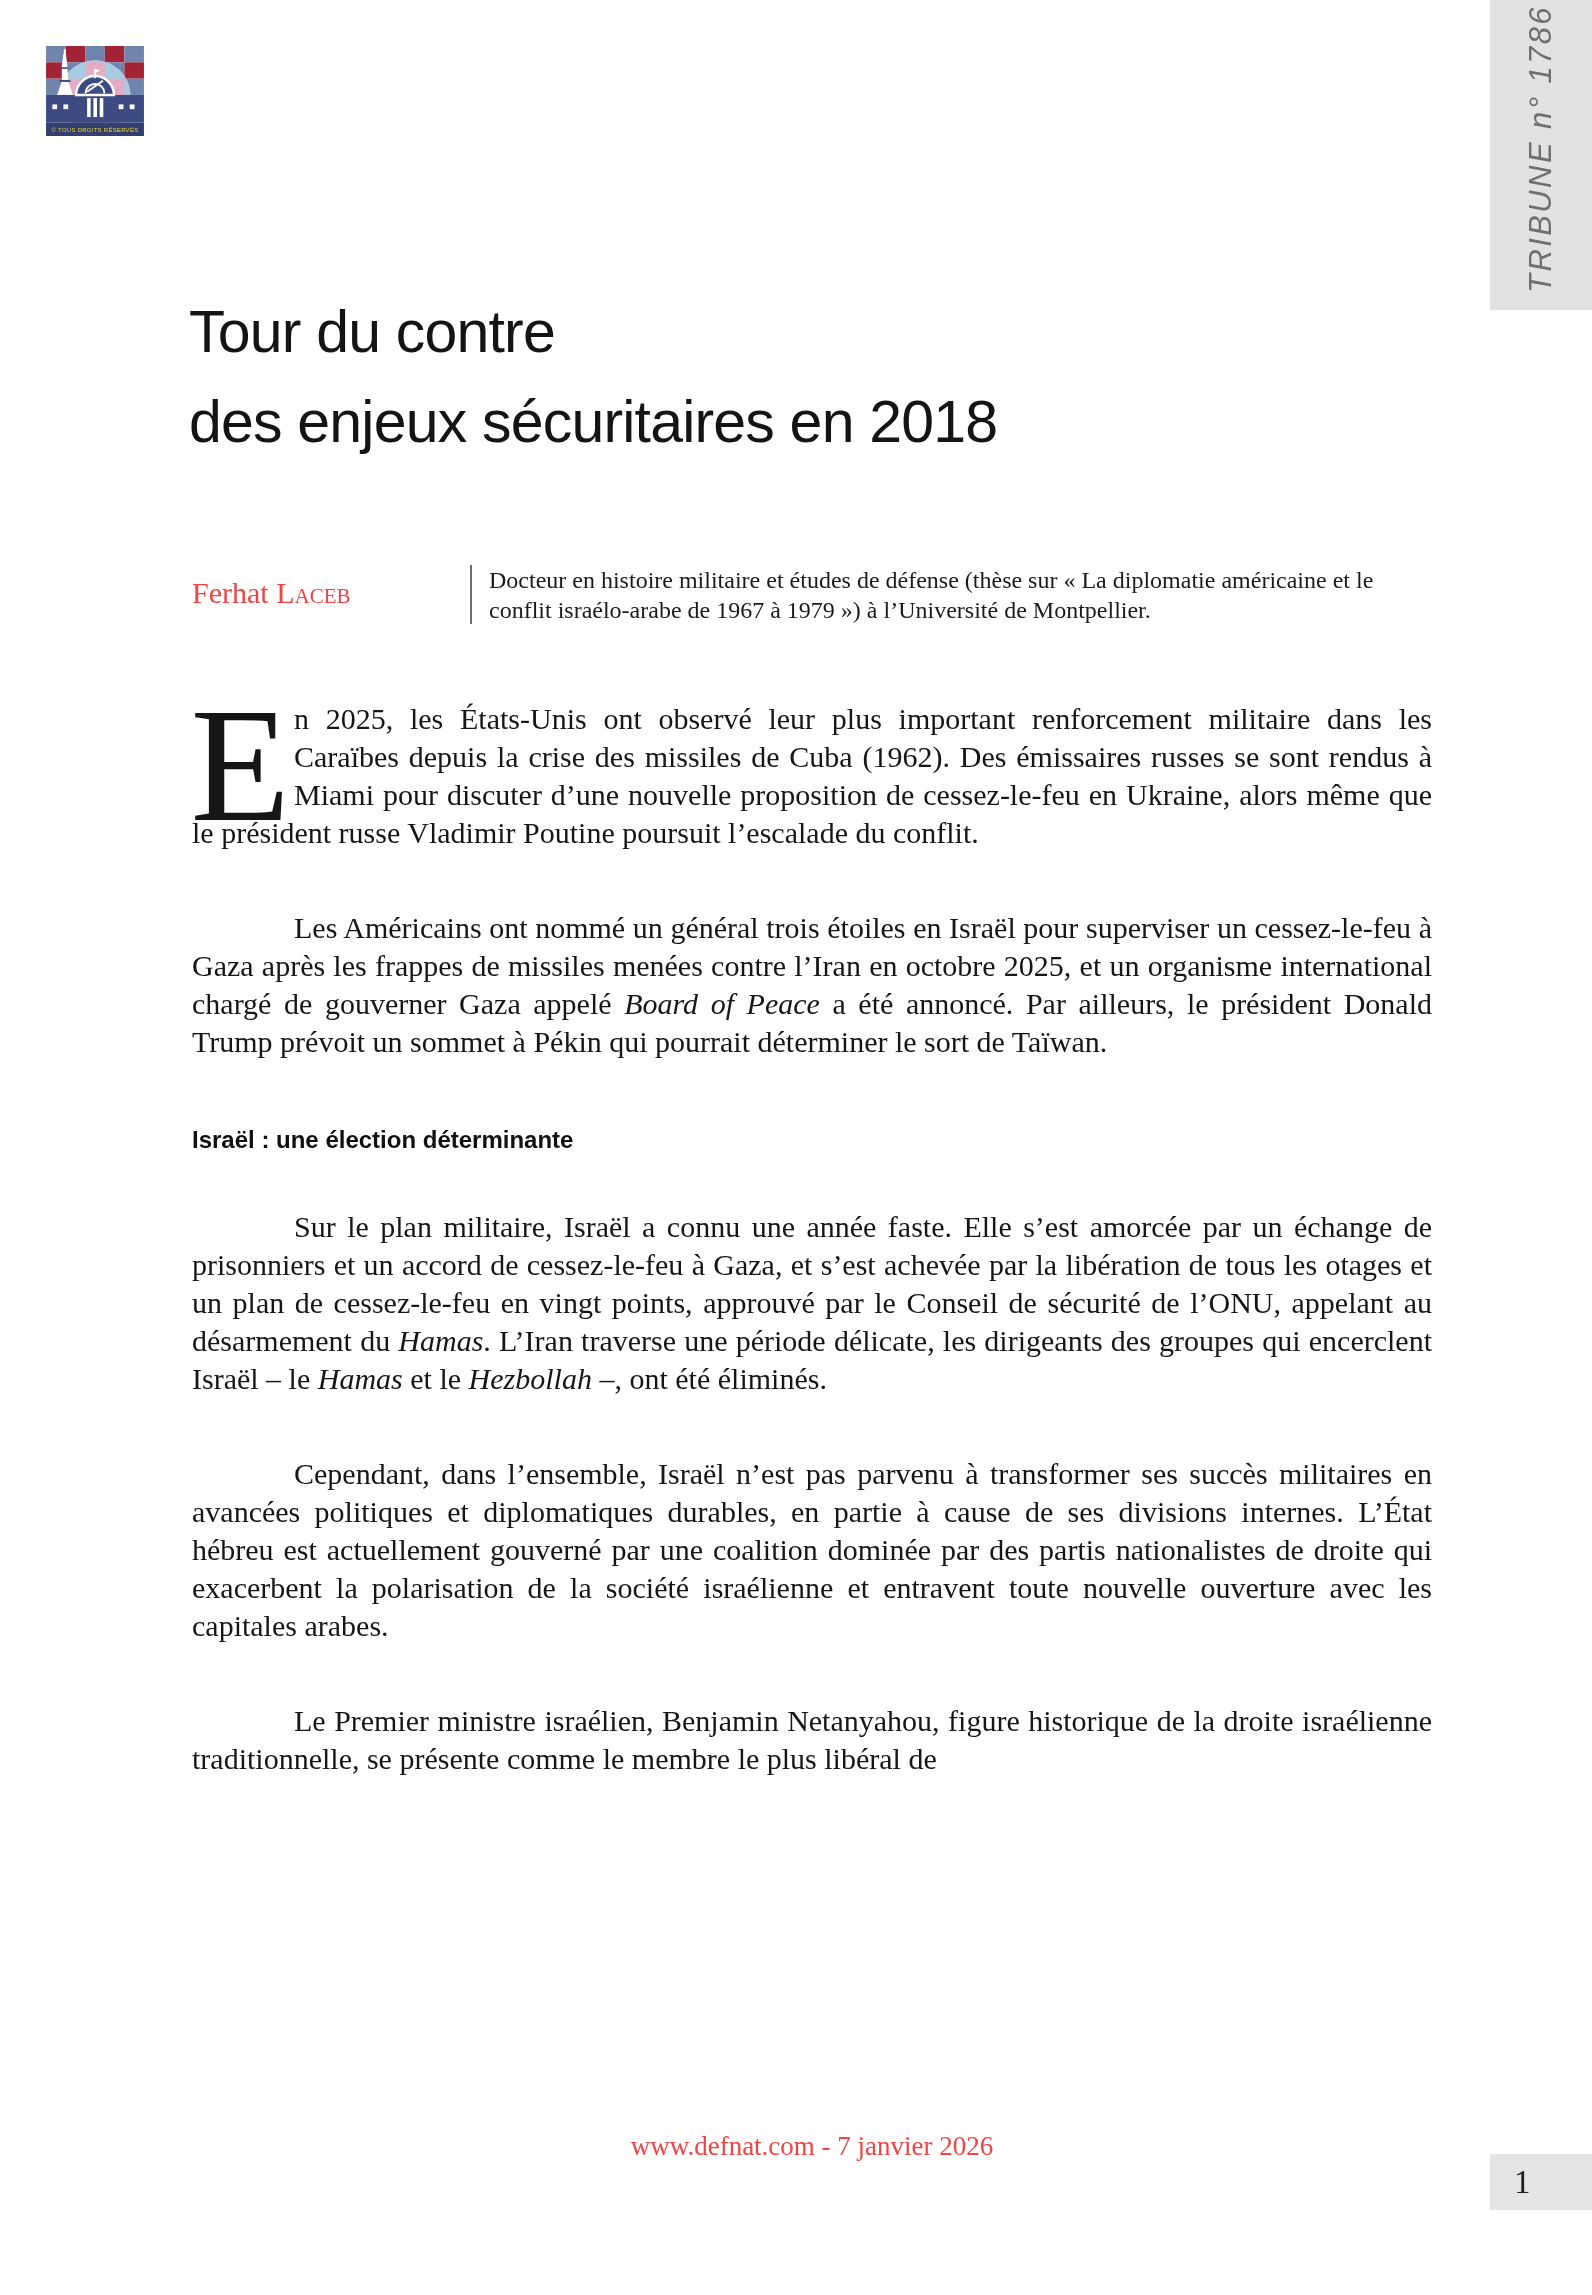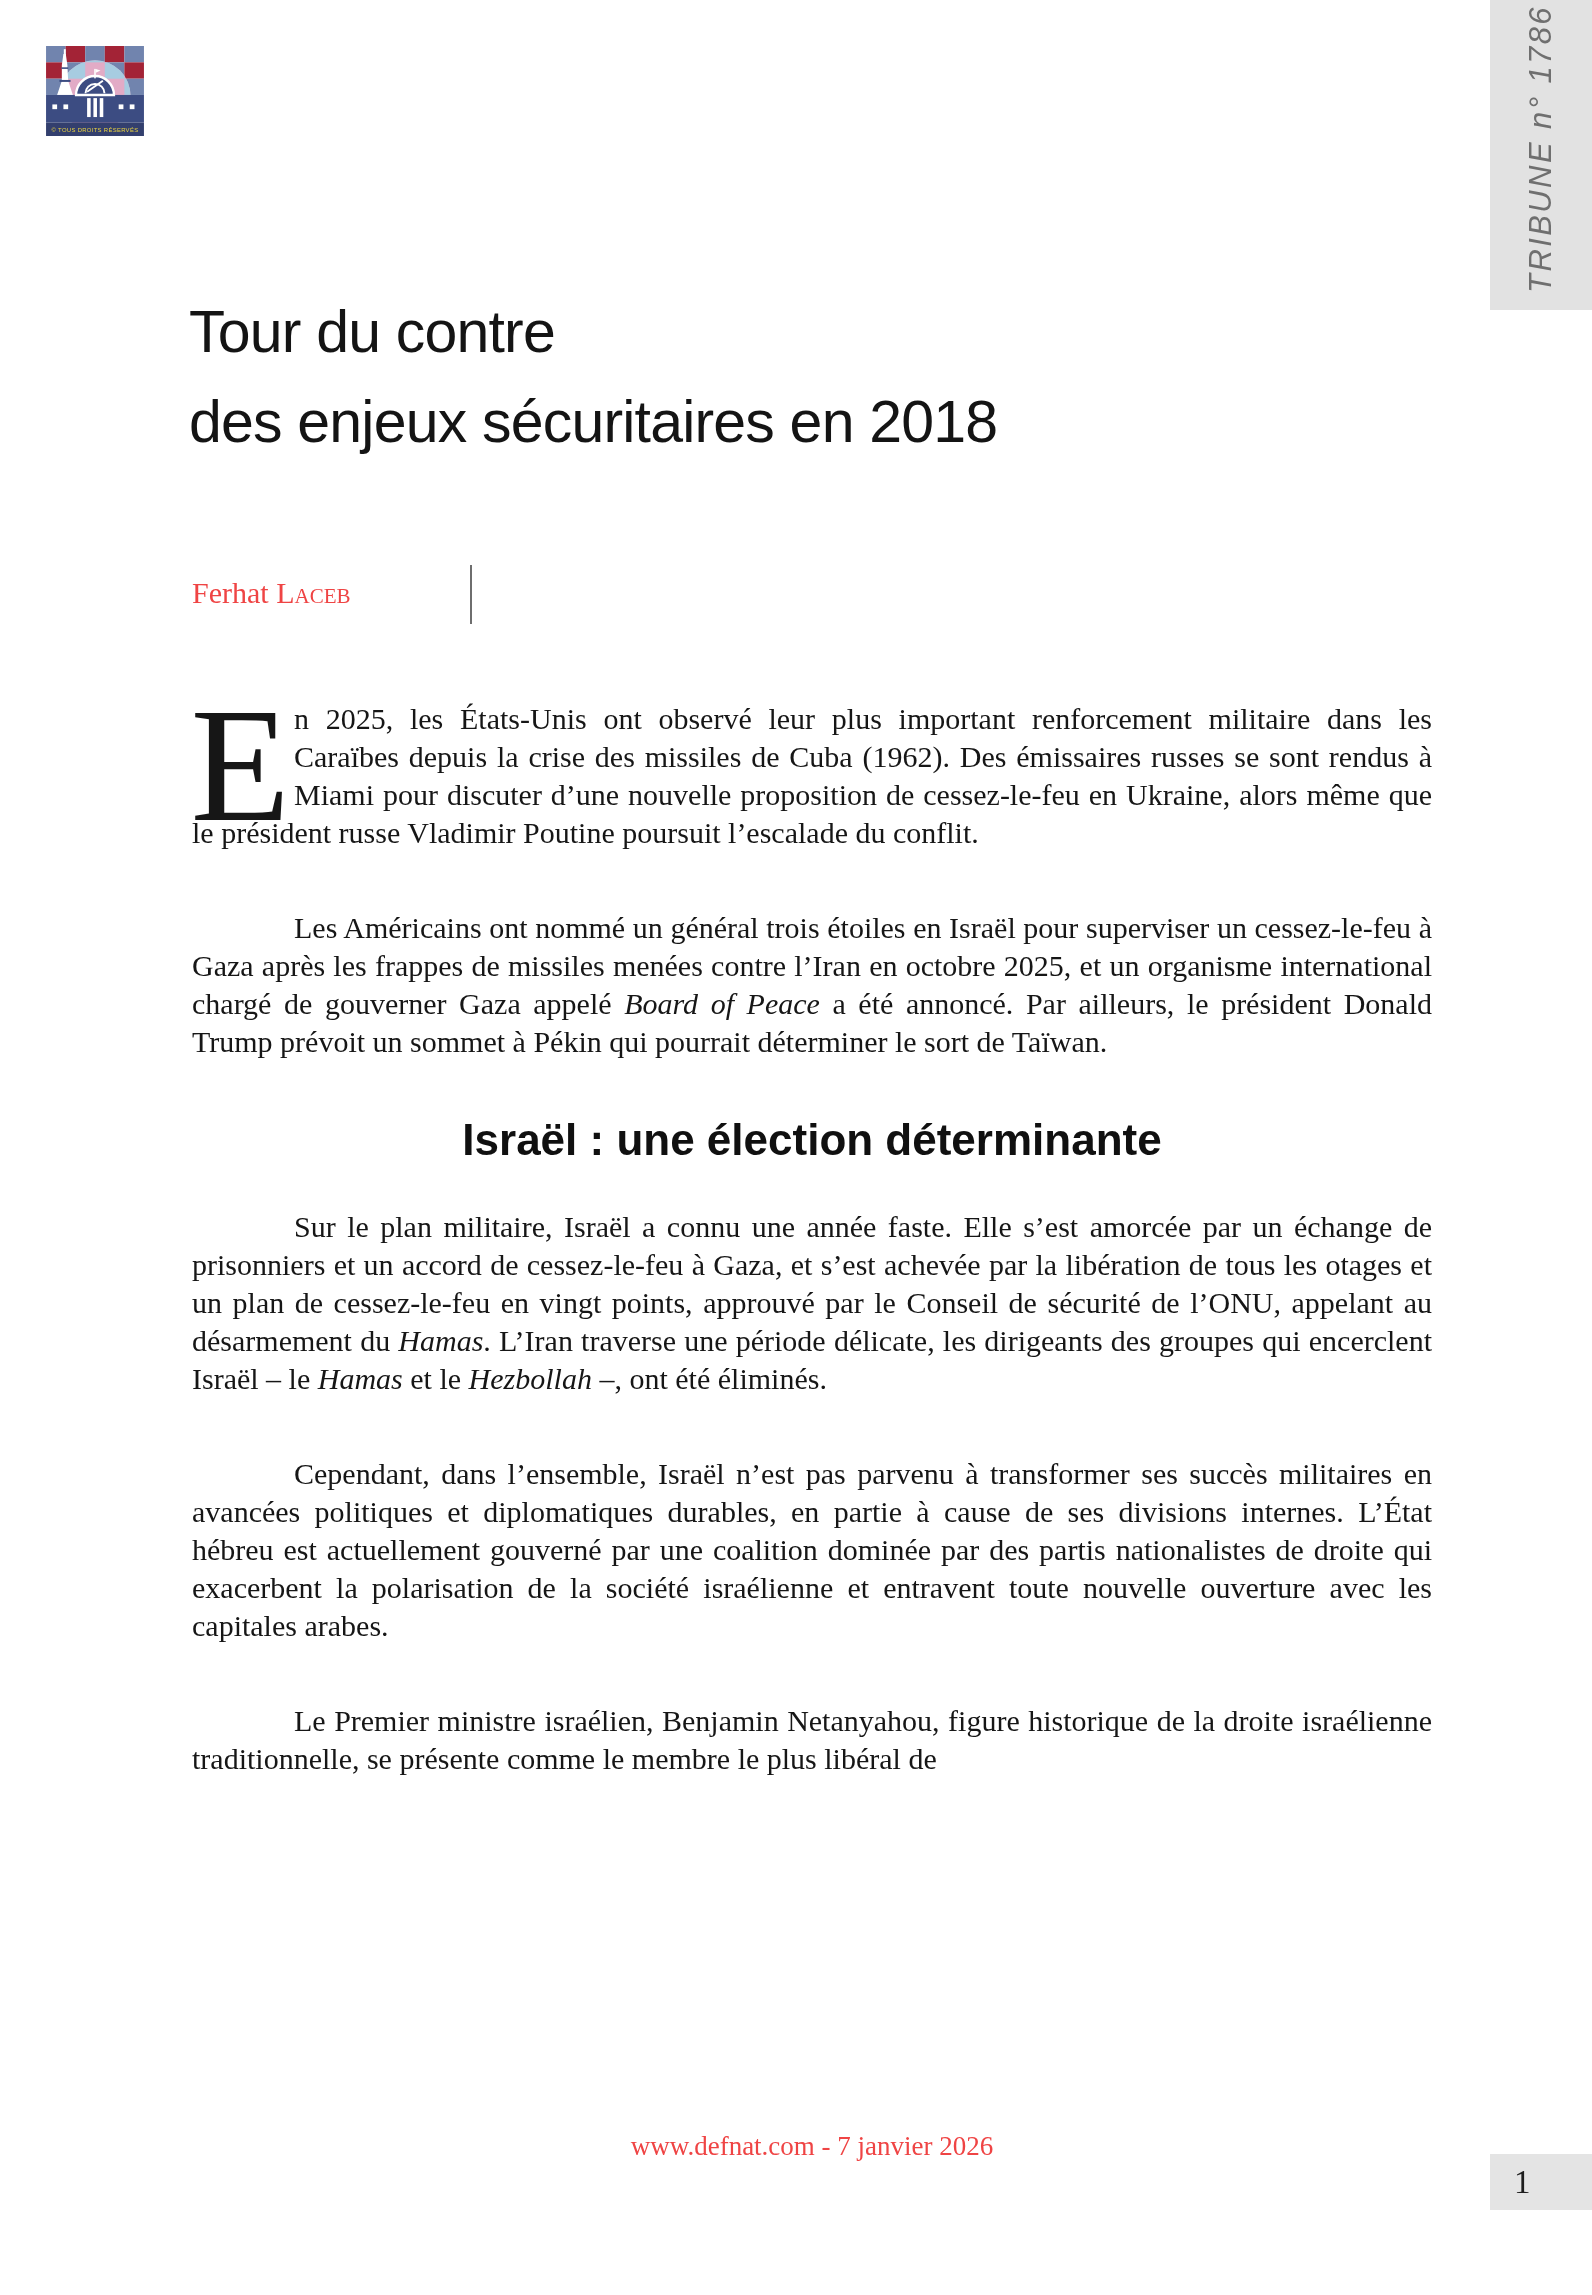--- a/index.html
+++ b/index.html
@@ -28,22 +28,22 @@
   .author-bio{position:absolute;left:489px;top:565px;width:946px;font-size:24px;line-height:30px;color:#1b1b1b;}
 
   
   .article{position:absolute;left:192px;top:700px;width:1240px;
            font-size:30px;line-height:38px;text-align:justify;color:#161616;}
   .article p{margin:0 0 57px 0;}
   .article p.indent{text-indent:102px;}
   .p-first{position:relative;}
   .dc-spacer{float:left;width:102px;height:113px;}
   .dropcap{position:absolute;left:-1.6px;top:-16px;font-size:163px;line-height:1;color:#161616;}
-  .section-heading{font-family:"Liberation Sans",sans-serif;font-weight:700;font-size:44px;
-                   line-height:44px;color:#101010;margin:56px 0 46px 0;text-align:center;}
+  .section-heading{font-family:"Liberation Sans",sans-serif;font-weight:700;font-size:24px;
+                   line-height:44px;color:#101010;margin:56px 0 46px 0;text-align:left;}
 
   
   .footer{position:absolute;left:192px;top:2131px;width:1240px;text-align:center;
           font-size:27px;color:#d3a563;}
   .footer a{color:#ef4444;text-decoration:none;}
 
   
   .pagenum-box{position:absolute;right:0;top:2154px;width:102px;height:56px;background:#e4e4e4;}
   .pagenum-box .num{position:absolute;left:24px;top:0;line-height:56px;font-size:33px;color:#1d1d1d;}
 </style>
@@ -118,20 +118,21 @@
     <span class="vtext">TRIBUNE n° 1786</span>
   </div>
 
   <div class="title">
     <div>Tour du contre</div>
     <div>des enjeux sécuritaires en 2018</div>
   </div>
 
   <div class="author-name"><span>Ferhat</span>&nbsp;<span class="sc">Laceb</span></div>
   <div class="author-divider"></div>
+  <div class="author-bio">Docteur en histoire militaire et études de défense (thèse sur « La diplomatie américaine et le conflit israélo-arabe de 1967 à 1979 ») à l’Université de Montpellier.</div>
 
   <div class="article">
     <p class="p-first">
       <span class="dropcap">E</span>
       <span class="dc-spacer"></span>
       <span>n 2025, les États-Unis ont observé leur plus important renforcement militaire dans les Caraïbes depuis la crise des missiles de Cuba (1962). Des émissaires russes se sont rendus à Miami pour discuter d’une nouvelle proposition de cessez-le-feu en Ukraine, alors même que le président russe Vladimir Poutine poursuit l’escalade du conflit.</span>
     </p>
     <p class="indent"><span>Les Américains ont nommé un général trois étoiles en Israël pour superviser un cessez-le-feu à Gaza après les frappes de missiles menées contre l’Iran en octobre 2025, et un organisme international chargé de gouverner Gaza appelé </span><i>Board of Peace</i><span> a été annoncé. Par ailleurs, le président Donald Trump prévoit un sommet à Pékin qui pourrait déterminer le sort de Taïwan.</span></p>
     <div class="section-heading">Israël : une élection déterminante</div>
     <p class="indent"><span>Sur le plan militaire, Israël a connu une année faste. Elle s’est amorcée par un échange de prisonniers et un accord de cessez-le-feu à Gaza, et s’est achevée par la libération de tous les otages et un plan de cessez-le-feu en vingt points, approuvé par le Conseil de sécurité de l’ONU, appelant au désarmement du </span><i>Hamas</i><span>. L’Iran traverse une période délicate, les dirigeants des groupes qui encerclent Israël – le </span><i>Hamas</i><span> et le </span><i>Hezbollah</i><span> –, ont été éliminés.</span></p>

